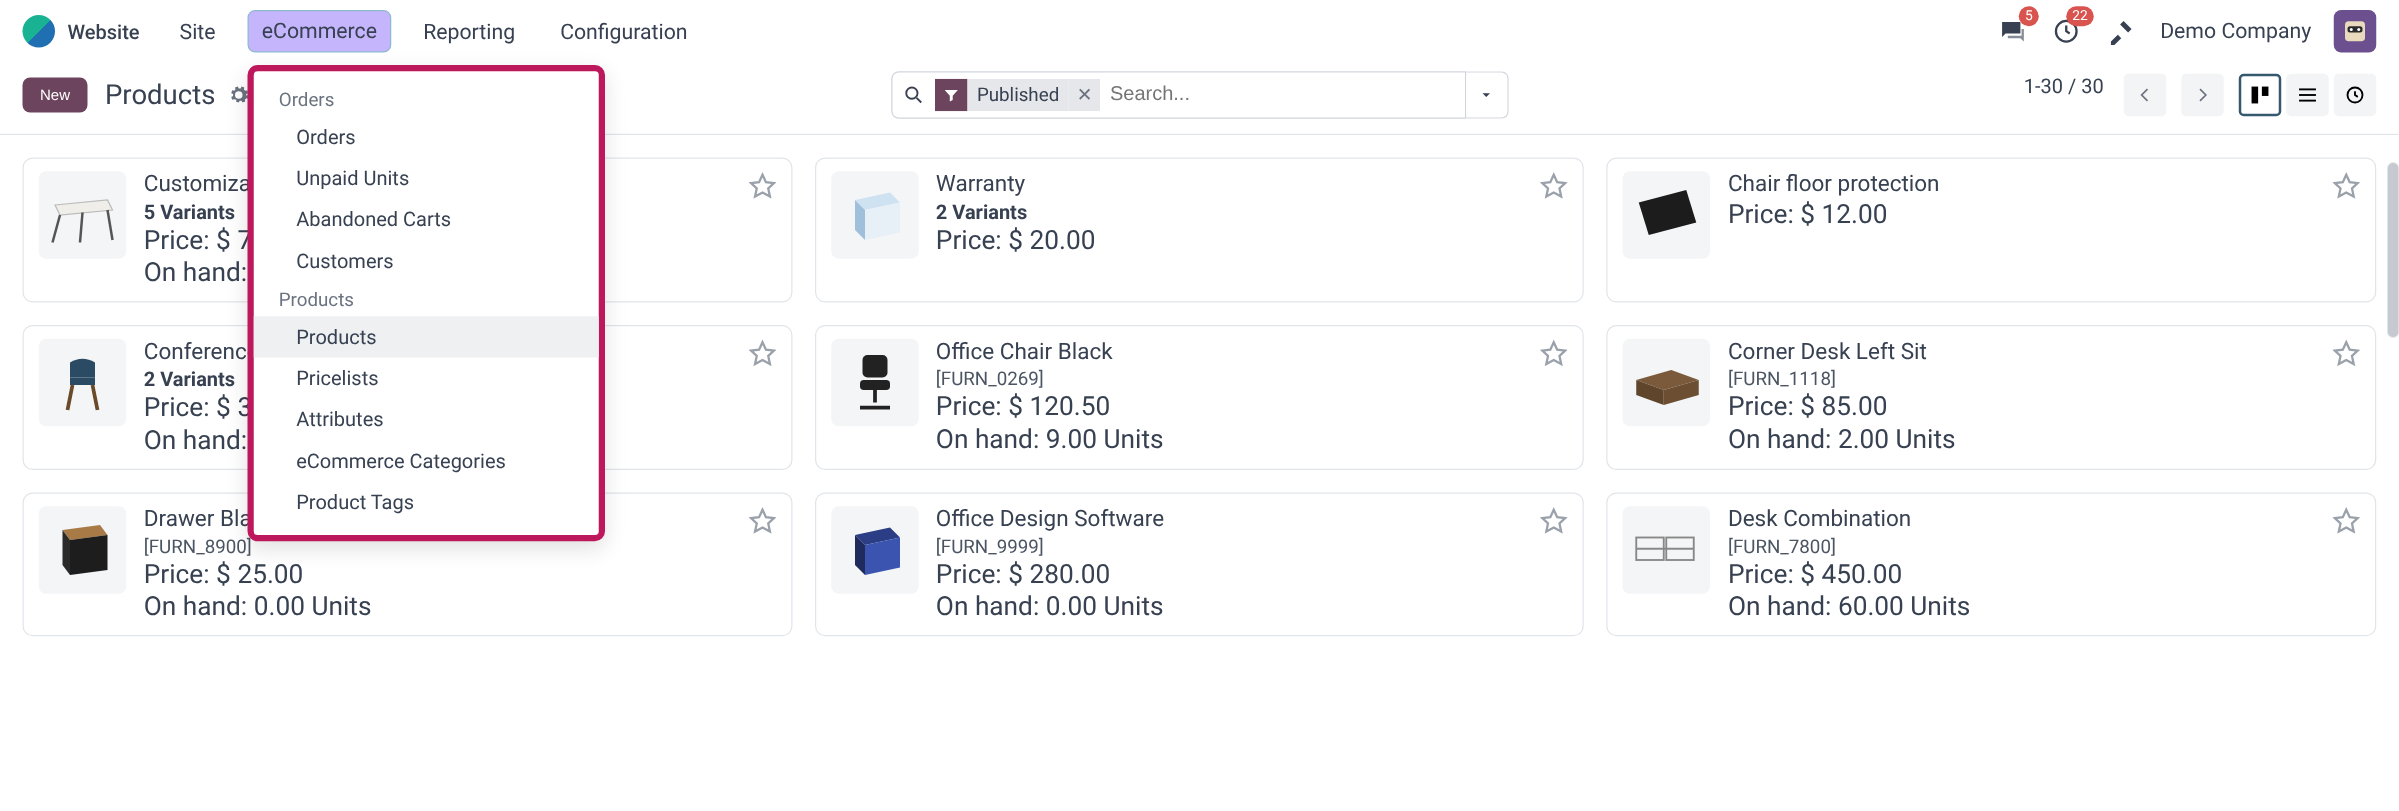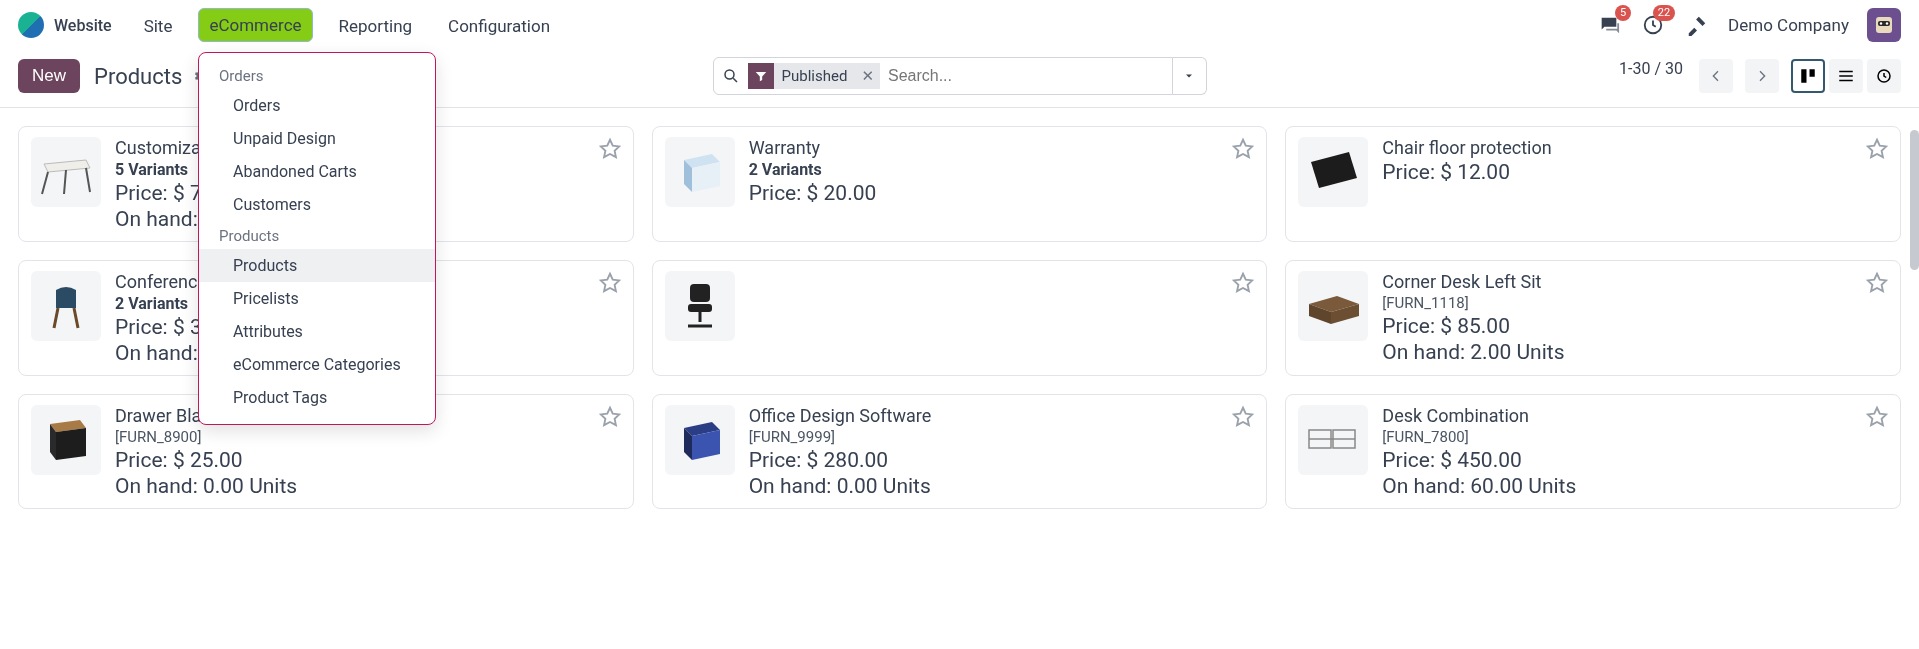--- a/index.html
+++ b/index.html
@@ -42,21 +42,21 @@
     align-items: flex-end;
   }
   .nav-item {
     font-size: 17px;
     color: #374151;
     padding: 6px 10px;
     border-radius: 6px;
     cursor: pointer;
   }
   .nav-item.active {
-    background: #84cc16;
+    background: #c4b5fd;
     border: 1px solid #8fb9cf;
   }
   .nav-right {
     margin-left: auto;
     display: flex;
     align-items: center;
     gap: 18px;
   }
   .icon-badge {
     position: relative;
@@ -110,21 +110,21 @@
     border-bottom: 1px solid #e1e5ea;
     position: relative;
     z-index: 20;
   }
   .btn-new {
     background: #6c445d;
     color: #fff;
     border: none;
     border-radius: 6px;
     padding: 7px 14px;
-    font-size: 17px;
+    font-size: 12px;
     cursor: pointer;
   }
   .breadcrumb {
     font-size: 22px;
     color: #374151;
     margin-left: 14px;
     display: flex;
     align-items: center;
     gap: 10px;
   }
@@ -236,23 +236,23 @@
   .view-group {
     display: flex;
     gap: 4px;
   }
 
   
   .dropdown {
     position: absolute;
     top: 52px;
     left: 198px;
-    width: 238px;
+    width: 286px;
     background: #fff;
-    border: 1px solid #be185d;
+    border: 5px solid #be185d;
     border-radius: 8px;
     box-shadow: 0 6px 18px rgba(0,0,0,.12);
     z-index: 100;
     padding: 8px 0 10px 0;
   }
   .dd-section {
     padding: 6px 20px 4px 20px;
     color: #6b7280;
     font-size: 15px;
   }
@@ -382,21 +382,21 @@
           <circle cx="15" cy="10.5" r="1.2" fill="#fff"></circle>
         </svg>
     </div>
   </div>
 </div>
 
 <div class="dropdown">
   <div id="dd-container">
       <div class="dd-section">Orders</div>
       <div class="dd-item">Orders</div>
-      <div class="dd-item">Unpaid Design</div>
+      <div class="dd-item">Unpaid Units</div>
       <div class="dd-item">Abandoned Carts</div>
       <div class="dd-item">Customers</div>
       <div class="dd-section">Products</div>
       <div class="dd-item highlight">Products</div>
       <div class="dd-item">Pricelists</div>
       <div class="dd-item">Attributes</div>
       <div class="dd-item">eCommerce Categories</div>
       <div class="dd-item">Product Tags</div>
     </div>
 </div>
@@ -542,20 +542,26 @@
     </div>
     <div class="card">
       <div class="thumb">
         <svg viewBox="0 0 60 60" width="60" height="60">
           <rect x="20" y="8" width="20" height="18" rx="4" fill="#222"></rect>
           <rect x="18" y="28" width="24" height="8" rx="3" fill="#222"></rect>
           <line x1="30" y1="36" x2="30" y2="46" stroke="#222" stroke-width="3"></line>
           <line x1="18" y1="50" x2="42" y2="50" stroke="#222" stroke-width="3"></line>
         </svg>
       </div>
+      <div class="info">
+        <div class="title">Office Chair Black</div>
+        <div class="sku">[FURN_0269]</div>
+        <div class="line">Price: $ 120.50</div>
+        <div class="line">On hand: 9.00 Units</div>
+      </div>
       <div class="star"><svg viewBox="0 0 24 24" fill="none" stroke="currentColor" stroke-width="2">
           <polygon points="12 3 15 9.5 22 10.3 17 15 18.5 22 12 18.5 5.5 22 7 15 2 10.3 9 9.5 12 3"></polygon>
         </svg></div>
     </div>
     <div class="card">
       <div class="thumb">
         <svg viewBox="0 0 60 60" width="60" height="60">
           <polygon points="6,28 34,20 56,28 28,36" fill="#7a5a3a"></polygon>
           <polygon points="6,28 28,36 28,48 6,40" fill="#5e452c"></polygon>
           <polygon points="28,36 56,28 56,40 28,48" fill="#6c4f33"></polygon>

